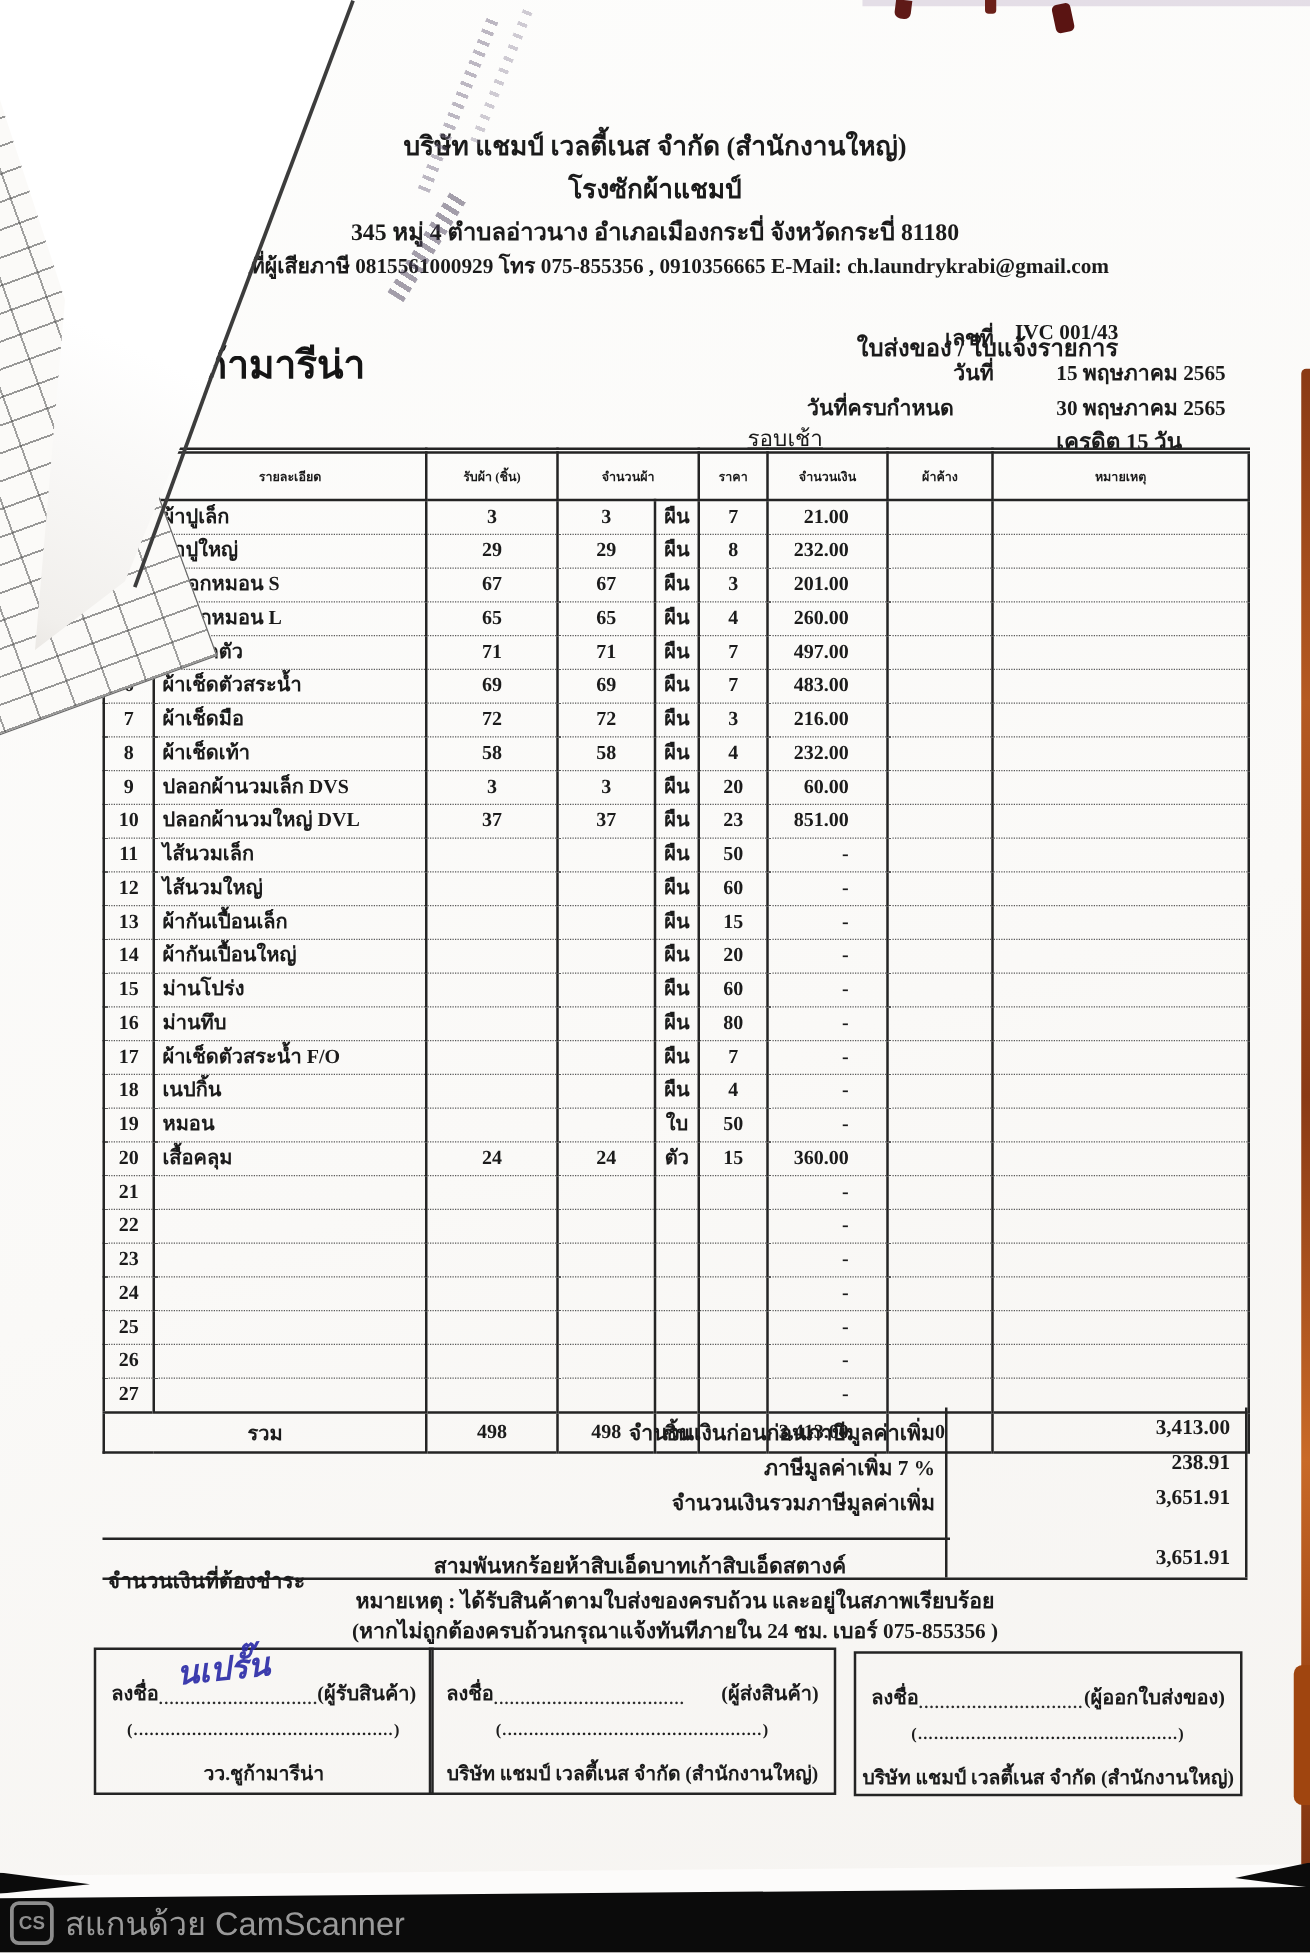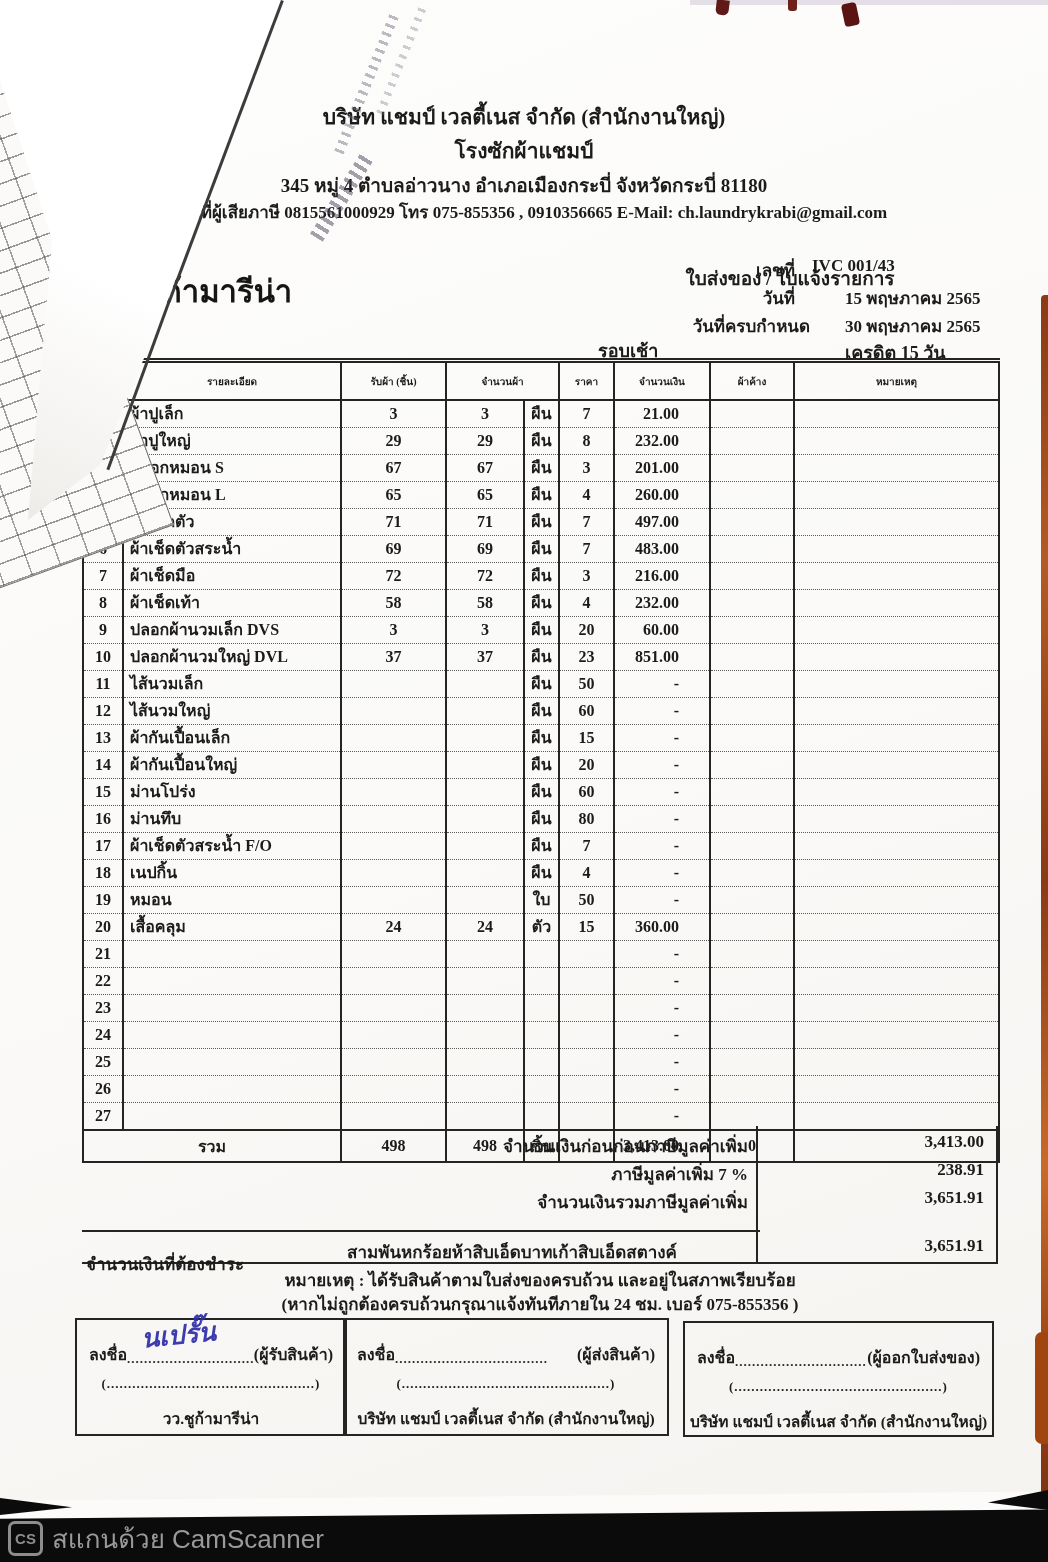--- a/index.html
+++ b/index.html
@@ -14,24 +14,24 @@
   .company-line2{position:absolute;left:124px;top:134px;width:800px;text-align:center;font-size:21px;font-weight:700;color:#1b1b1b;}
   .company-addr{position:absolute;left:124px;top:170px;width:800px;text-align:center;font-size:19px;font-weight:700;color:#1b1b1b;}
   .company-tax{position:absolute;left:130px;top:198px;width:800px;text-align:center;font-size:17px;font-weight:700;color:#1b1b1b;}
 
   .doc-type{position:absolute;left:640px;top:226px;width:300px;text-align:center;font-size:19px;font-weight:700;color:#1b1b1b;margin-top:37px;}
   .doc-row{position:absolute;font-size:17px;font-weight:700;color:#1b1b1b;}
   .lbl-no{left:625px;top:256px;width:170px;text-align:right;}
   .val-no{left:812px;top:256px;}
   .lbl-date{left:625px;top:284px;width:170px;text-align:right;}
   .val-date{left:845px;top:284px;}
-  .lbl-due{left:630px;top:312px;width:180px;text-align:right;}
+  .lbl-due{left:583px;top:312px;width:180px;text-align:right;}
   .val-due{left:845px;top:312px;}
   .val-credit{left:845px;top:338px;font-size:18px;}
-  .round-label{position:absolute;left:598px;top:336px;font-size:18px;font-weight:700;
+  .round-label{position:absolute;left:598px;top:336px;font-size:18px;font-weight:400;
                color:#1b1b1b;text-decoration:underline;}
   .customer-name{position:absolute;left:163px;top:266px;font-size:31px;font-weight:700;color:#151515;}
 
   
   table.invoice{position:absolute;left:82px;top:358px;width:916px;border-collapse:collapse;
       table-layout:fixed;color:#1b1b1b;border:2.5px solid #242424;border-top:5px double #242424;}
   table.invoice th,table.invoice td{border-right:2px solid #242424;overflow:hidden;white-space:nowrap;}
   table.invoice thead th{border-bottom:2.5px solid #242424;font-size:10px;height:36px;font-weight:700;padding:0 2px;}
   table.invoice tbody td{border-bottom:1.5px dotted #5a5a5a;font-size:16px;height:26px;
       font-weight:700;padding:0 4px;line-height:1;}

